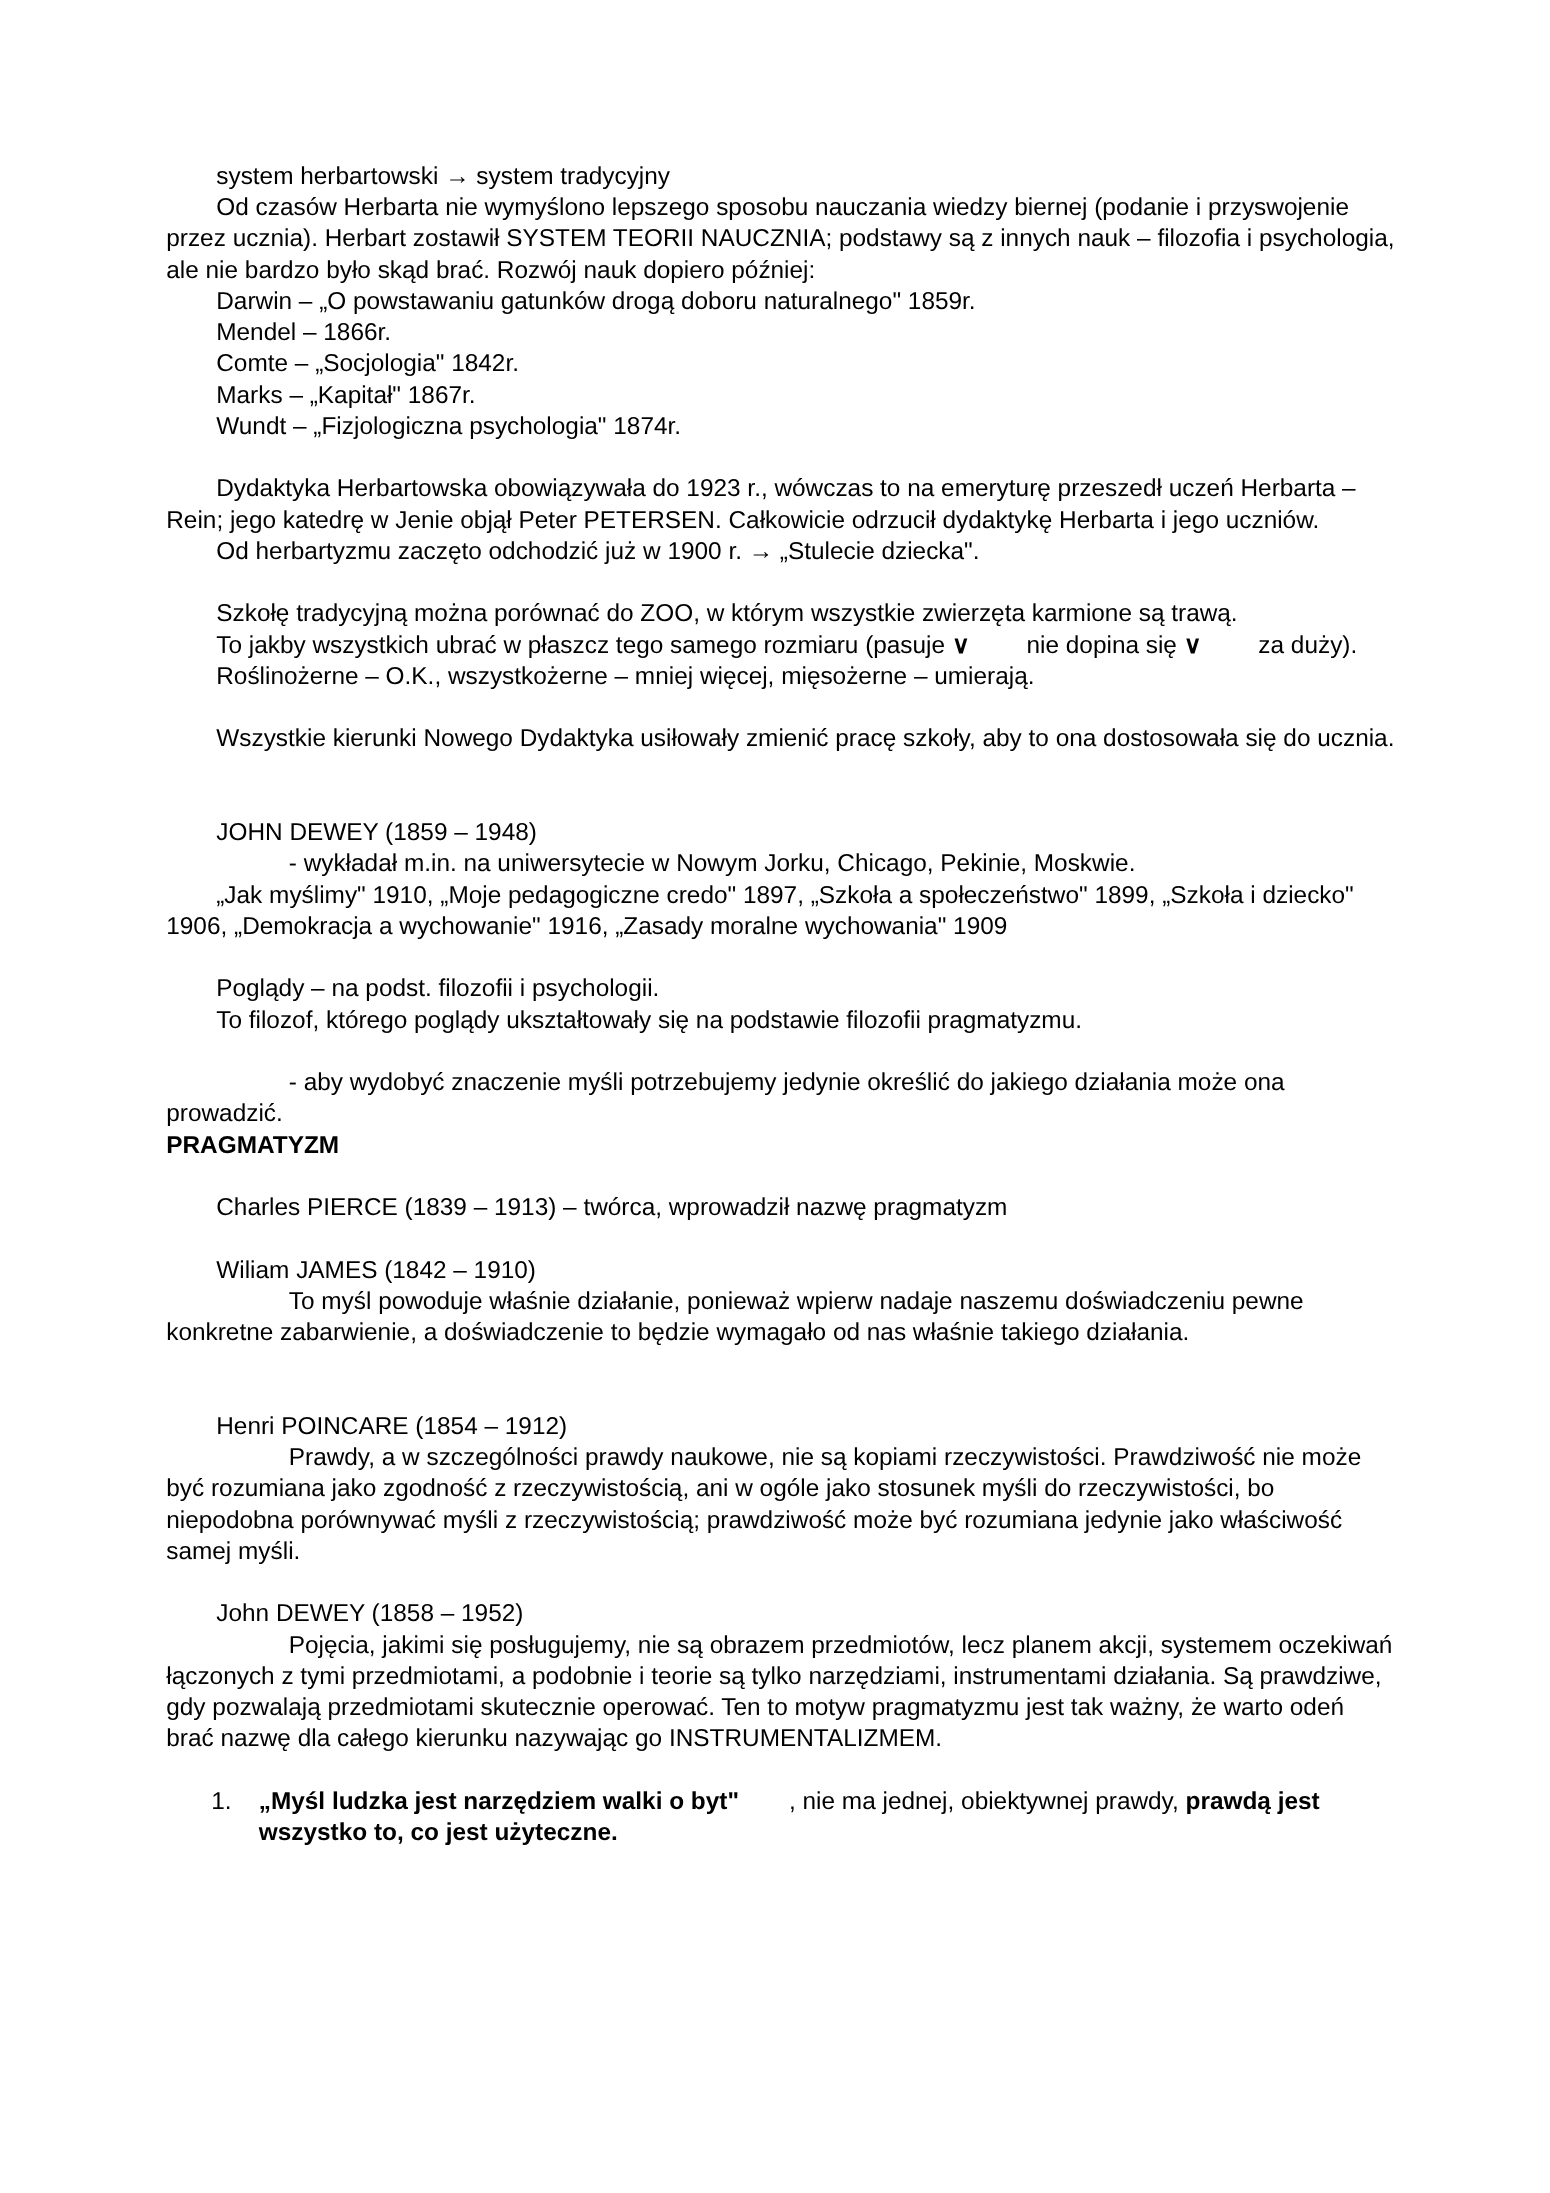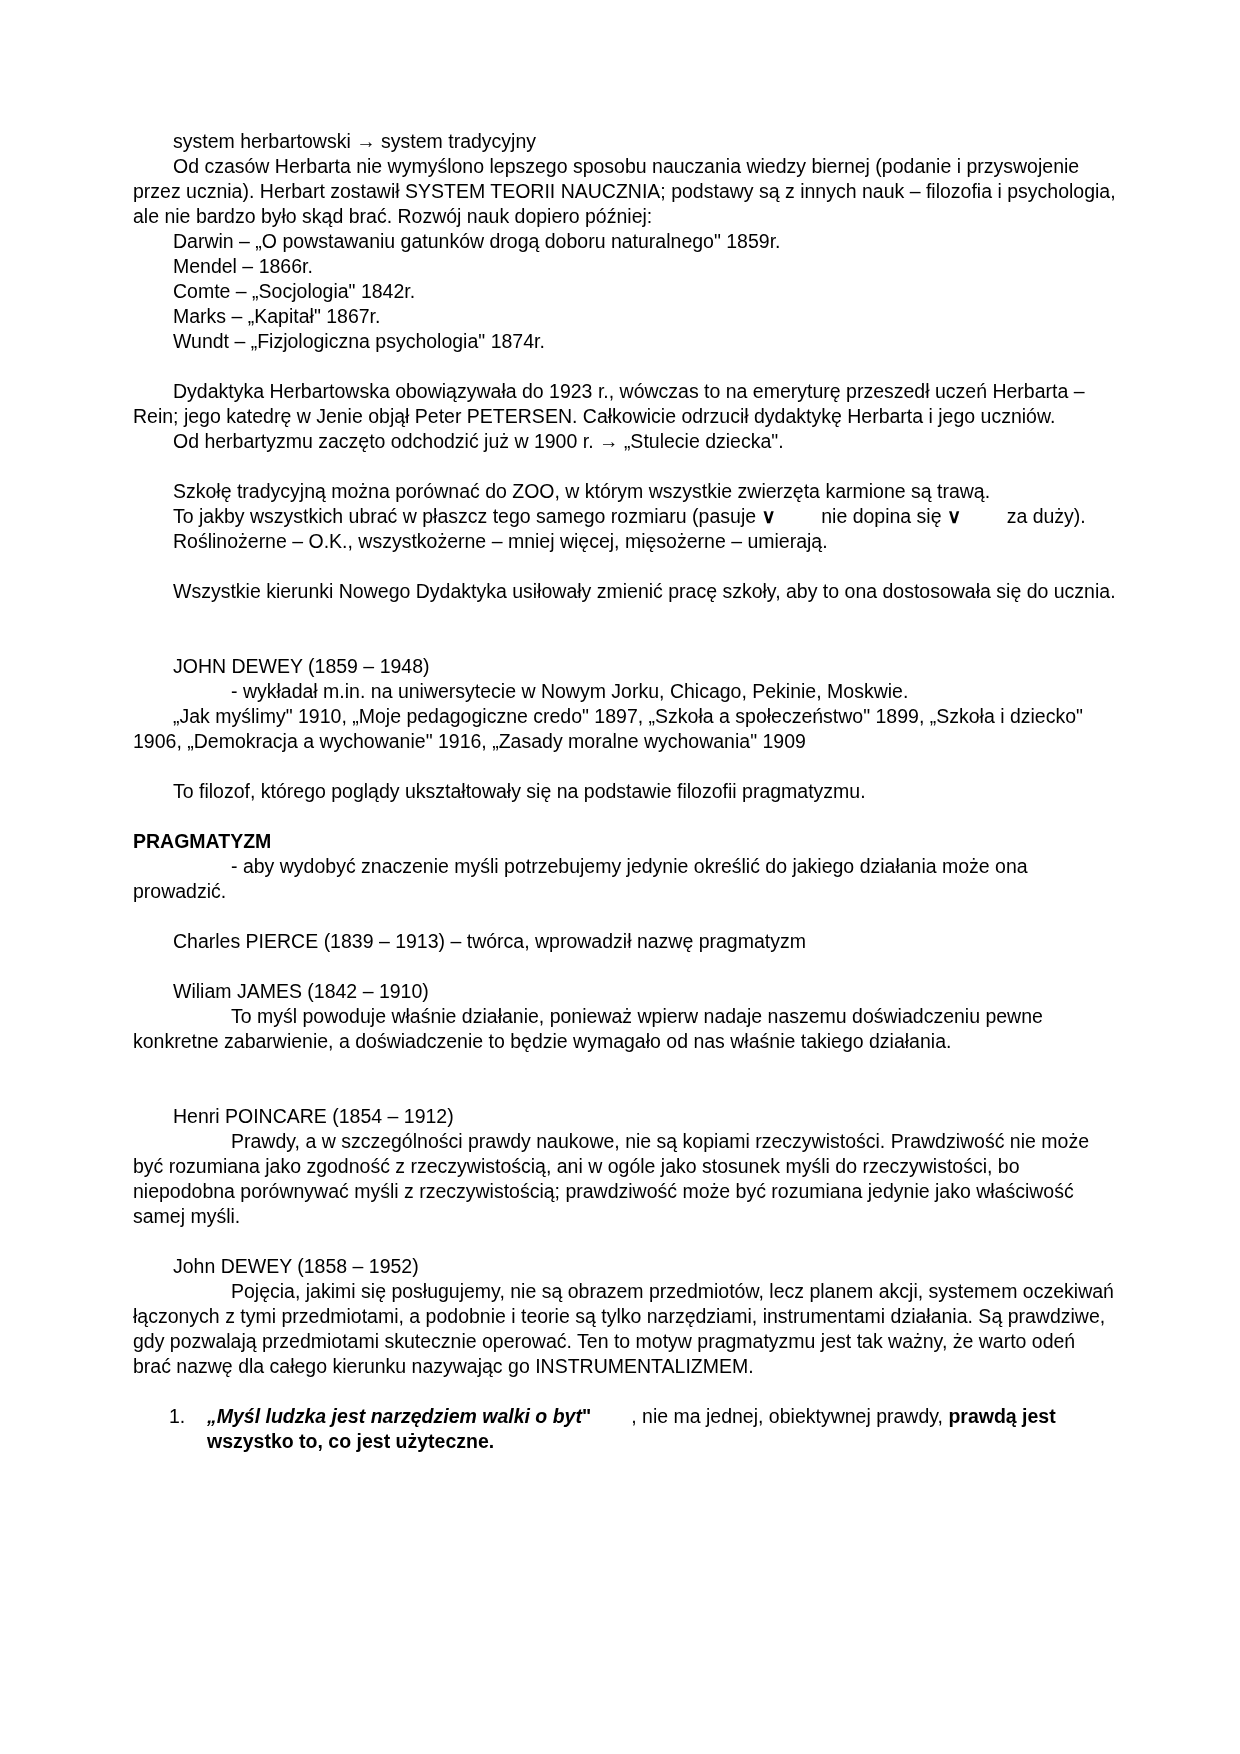--- a/index.html
+++ b/index.html
@@ -29,21 +29,21 @@
     white-space: pre-wrap;
   }
   .para.indent {
     text-indent: 58px;
   }
   .gap {
     width: 100%;
   }
   .r  { font-weight: normal; font-style: normal; margin-left: 40px; }
   .b  { font-weight: bold; }
-  .bi { font-weight: bold; font-style: italic; }
+  .bi { font-weight: bold; }
   .li {
     display: flex;
     margin: 0;
   }
   .li .num {
     flex: none;
     width: 38px;
     margin-left: 36px;
   }
   .li .litext {
@@ -68,24 +68,25 @@
     <p class="para"><span class="r">Szkołę tradycyjną można porównać do ZOO, w którym wszystkie zwierzęta karmione są trawą.</span></p>
     <p class="para"><span class="r">To jakby wszystkich ubrać w płaszcz tego samego rozmiaru (pasuje </span><span class="b">∨</span><span class="r"> nie dopina się </span><span class="b">∨</span><span class="r"> za duży).</span></p>
     <p class="para"><span class="r">Roślinożerne – O.K., wszystkożerne – mniej więcej, mięsożerne – umierają.</span></p>
     <div class="gap" style="height: 25px;"></div>
     <p class="para"><span class="r">Wszystkie kierunki Nowego Dydaktyka usiłowały zmienić pracę szkoły, aby to ona dostosowała się do ucznia.</span></p>
     <div class="gap" style="height: 50px;"></div>
     <p class="para"><span class="r">JOHN DEWEY (1859 – 1948)</span></p>
     <p class="para indent"><span class="r">- wykładał m.in. na uniwersytecie w Nowym Jorku, Chicago, Pekinie, Moskwie.</span></p>
     <p class="para"><span class="r">„Jak myślimy" 1910, „Moje pedagogiczne credo" 1897, „Szkoła a społeczeństwo" 1899, „Szkoła i dziecko" 1906, „Demokracja a wychowanie" 1916, „Zasady moralne wychowania" 1909</span></p>
     <div class="gap" style="height: 25px;"></div>
+    <p class="para"><span class="r">Poglądy – na podst. filozofii i psychologii.</span></p>
     <p class="para"><span class="r">To filozof, którego poglądy ukształtowały się na podstawie filozofii pragmatyzmu.</span></p>
     <div class="gap" style="height: 25px;"></div>
+    <p class="para indent"><span class="r">- aby wydobyć znaczenie myśli potrzebujemy jedynie określić do jakiego działania może ona prowadzić.</span></p>
     <p class="para"><span class="b">PRAGMATYZM</span></p>
-    <p class="para indent"><span class="r">- aby wydobyć znaczenie myśli potrzebujemy jedynie określić do jakiego działania może ona prowadzić.</span></p>
     <div class="gap" style="height: 25px;"></div>
     <p class="para"><span class="r">Charles PIERCE (1839 – 1913) – twórca, wprowadził nazwę pragmatyzm</span></p>
     <div class="gap" style="height: 25px;"></div>
     <p class="para"><span class="r">Wiliam JAMES (1842 – 1910)</span></p>
     <p class="para indent"><span class="r">To myśl powoduje właśnie działanie, ponieważ wpierw nadaje naszemu doświadczeniu pewne konkretne zabarwienie, a doświadczenie to będzie wymagało od nas właśnie takiego działania.</span></p>
     <div class="gap" style="height: 50px;"></div>
     <p class="para"><span class="r">Henri POINCARE (1854 – 1912)</span></p>
     <p class="para indent"><span class="r">Prawdy, a w szczególności prawdy naukowe, nie są kopiami rzeczywistości. Prawdziwość nie może być rozumiana jako zgodność z rzeczywistością, ani w ogóle jako stosunek myśli do rzeczywistości, bo niepodobna porównywać myśli z rzeczywistością; prawdziwość może być rozumiana jedynie jako właściwość samej myśli.</span></p>
     <div class="gap" style="height: 25px;"></div>
     <p class="para"><span class="r">John DEWEY (1858 – 1952)</span></p>

